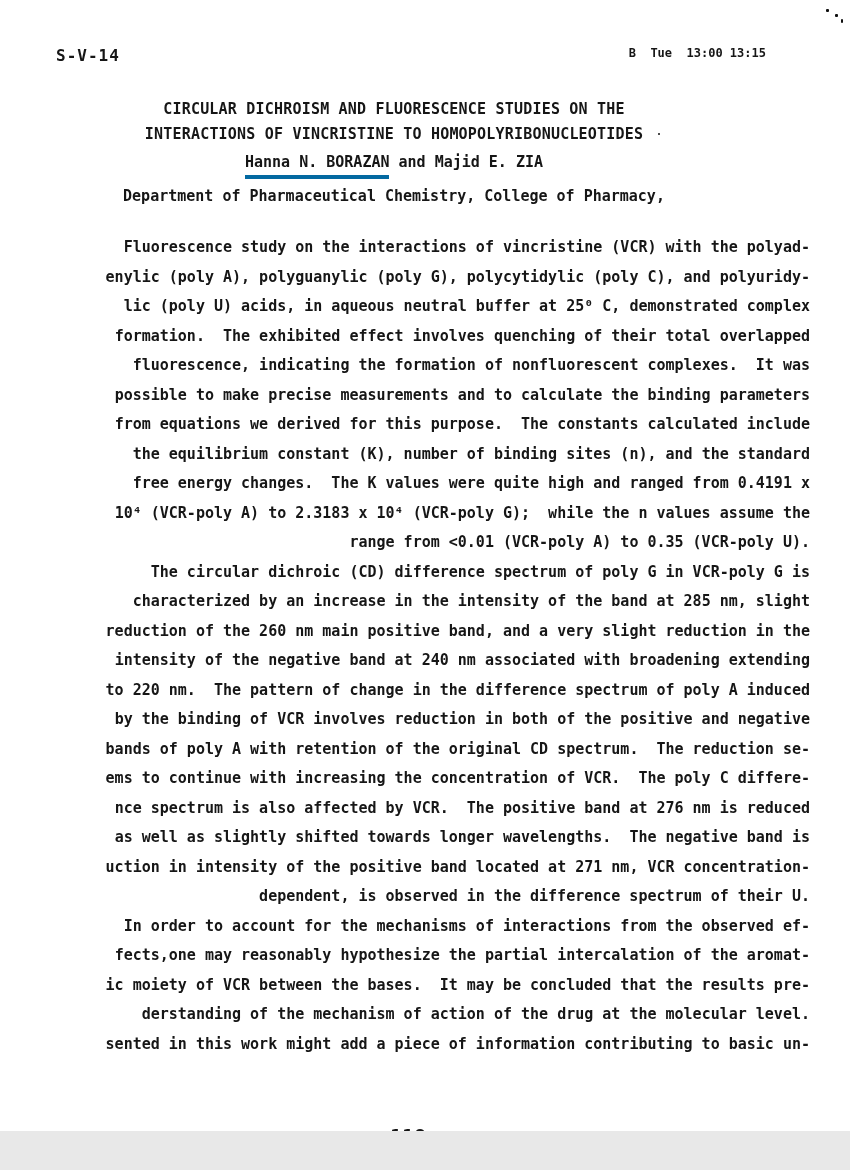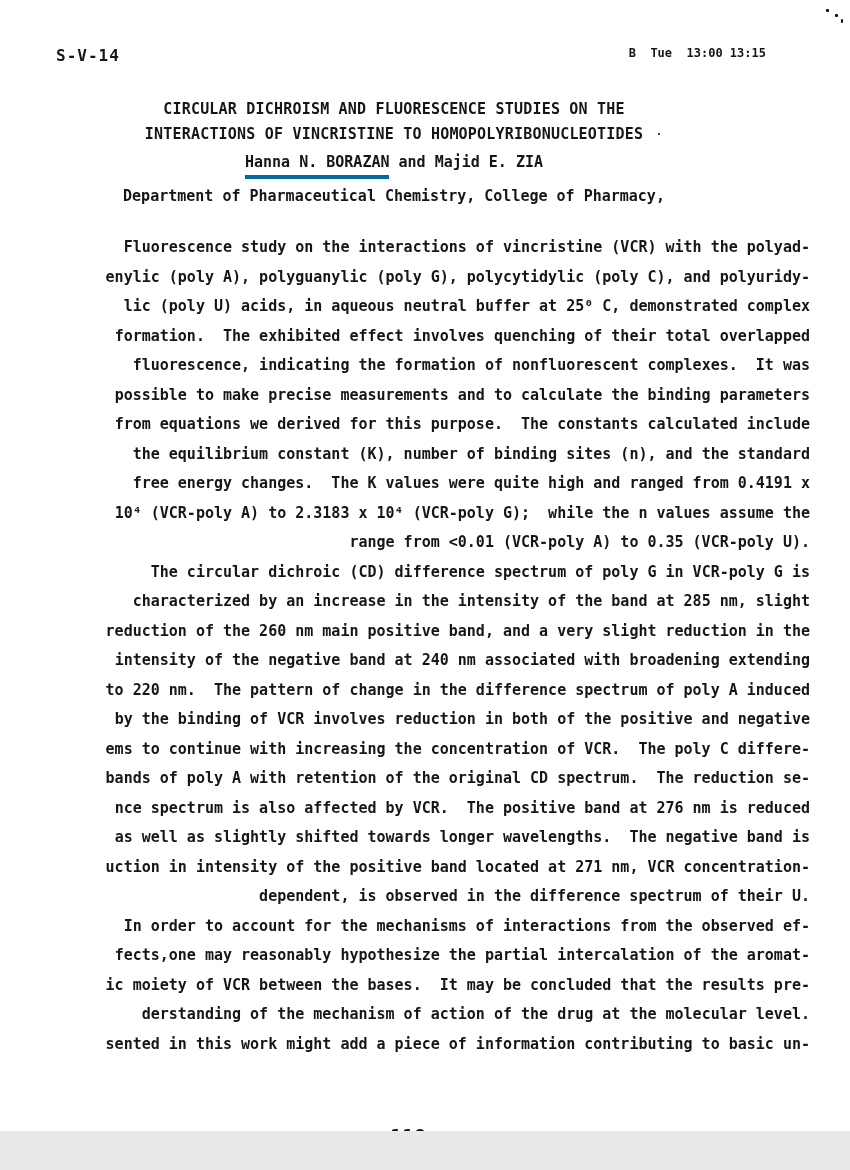--- a/index.html
+++ b/index.html
@@ -106,22 +106,22 @@
       <div class="body-line">the equilibrium constant (K), number of binding sites (n), and the standard</div>
       <div class="body-line">free energy changes.  The K values were quite high and ranged from 0.4191 x</div>
       <div class="body-line">10⁴ (VCR-poly A) to 2.3183 x 10⁴ (VCR-poly G);  while the n values assume the</div>
       <div class="body-line">range from &lt;0.01 (VCR-poly A) to 0.35 (VCR-poly U).</div>
       <div class="body-line">  The circular dichroic (CD) difference spectrum of poly G in VCR-poly G is</div>
       <div class="body-line">characterized by an increase in the intensity of the band at 285 nm, slight</div>
       <div class="body-line">reduction of the 260 nm main positive band, and a very slight reduction in the</div>
       <div class="body-line">intensity of the negative band at 240 nm associated with broadening extending</div>
       <div class="body-line">to 220 nm.  The pattern of change in the difference spectrum of poly A induced</div>
       <div class="body-line">by the binding of VCR involves reduction in both of the positive and negative</div>
+      <div class="body-line">bands of poly A with retention of the original CD spectrum.  The reduction se-</div>
       <div class="body-line">ems to continue with increasing the concentration of VCR.  The poly C differe-</div>
-      <div class="body-line">bands of poly A with retention of the original CD spectrum.  The reduction se-</div>
       <div class="body-line">nce spectrum is also affected by VCR.  The positive band at 276 nm is reduced</div>
       <div class="body-line">as well as slightly shifted towards longer wavelengths.  The negative band is</div>
       <div class="body-line">uction in intensity of the positive band located at 271 nm, VCR concentration-</div>
       <div class="body-line">dependent, is observed in the difference spectrum of their U.</div>
       <div class="body-line">  In order to account for the mechanisms of interactions from the observed ef-</div>
       <div class="body-line">fects,one may reasonably hypothesize the partial intercalation of the aromat-</div>
       <div class="body-line">ic moiety of VCR between the bases.  It may be concluded that the results pre-</div>
       <div class="body-line">derstanding of the mechanism of action of the drug at the molecular level.</div>
       <div class="body-line">sented in this work might add a piece of information contributing to basic un-</div>
     </div>

